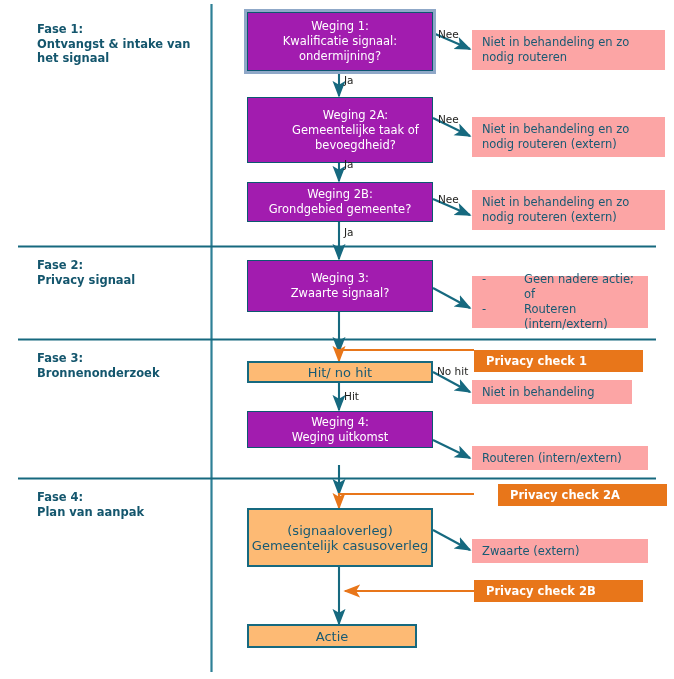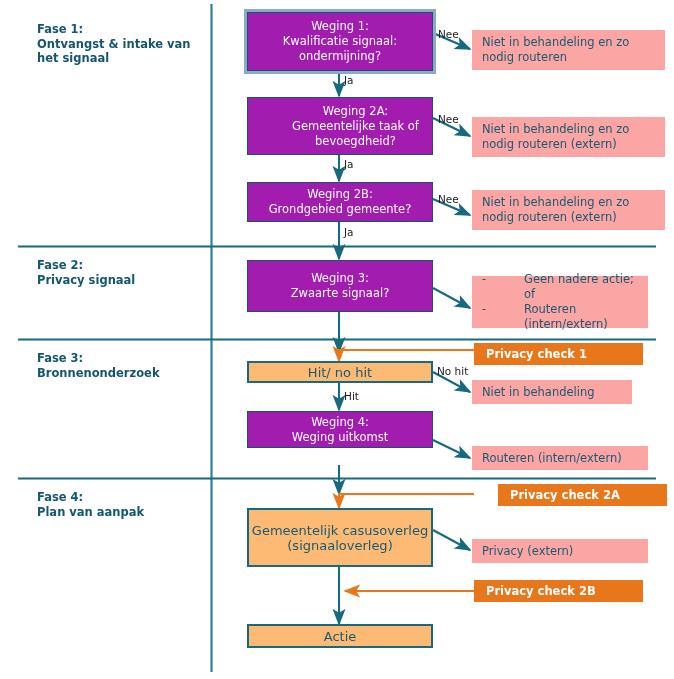--- a/index.html
+++ b/index.html
@@ -134,21 +134,21 @@
   <div class="node box-pale" style="left:472px;top:30px;width:193px;height:40px;">
     <div>
       <span class="ml">Niet in behandeling en zo</span>
       <span class="ml">nodig routeren</span>
     </div>
   </div>
 
   <div class="edge-label" style="left:438px;top:28px;">Nee</div>
   <div class="edge-label" style="left:344px;top:74px;">Ja</div>
 
-  <div class="node box-dark" style="left:247px;top:97px;width:186px;height:58px;padding-left:31px;">
+  <div class="node box-dark" style="left:247px;top:97px;width:186px;height:66px;padding-left:31px;">
     <div>
       <span class="ml">Weging 2A:</span>
       <span class="ml">Gemeentelijke taak of</span>
       <span class="ml">bevoegdheid?</span>
     </div>
   </div>
 
   <div class="node box-pale" style="left:472px;top:117px;width:193px;height:40px;">
     <div>
       <span class="ml">Niet in behandeling en zo</span>
@@ -193,21 +193,21 @@
         <span class="dash">-</span>
         <span class="txt">Routeren</span>
       </div>
       <div class="li">
         <span class="dash"></span>
         <span class="txt">(intern/extern)</span>
       </div>
     </div>
   </div>
 
-  <div class="node box-orange" style="left:474px;top:343px;width:169px;height:22px;align-items:center;">
+  <div class="node box-orange" style="left:474px;top:350px;width:169px;height:22px;align-items:center;">
     <span>Privacy check 1</span>
   </div>
 
   <div class="node box-white" style="left:247px;top:361px;width:186px;height:22px;">
     <span>Hit/ no hit</span>
   </div>
 
   <div class="edge-label" style="left:437px;top:365px;">No hit</div>
   <div class="edge-label" style="left:344px;top:390px;">Hit</div>
 
@@ -225,30 +225,30 @@
   <div class="node box-pale" style="left:472px;top:446px;width:176px;height:24px;">
     <span>Routeren (intern/extern)</span>
   </div>
 
   <div class="node box-orange" style="left:498px;top:484px;width:169px;height:22px;">
     <span>Privacy check 2A</span>
   </div>
 
   <div class="node box-white" style="left:247px;top:508px;width:186px;height:59px;">
     <div>
+      <span class="ml">(signaaloverleg)</span>
       <span class="ml">Gemeentelijk casusoverleg</span>
-      <span class="ml">(signaaloverleg)</span>
     </div>
   </div>
 
   <div class="node box-pale" style="left:472px;top:539px;width:176px;height:24px;">
-    <span>Privacy (extern)</span>
+    <span>Zwaarte (extern)</span>
   </div>
 
   <div class="node box-orange" style="left:474px;top:580px;width:169px;height:22px;">
     <span>Privacy check 2B</span>
   </div>
 
-  <div class="node box-white" style="left:247px;top:624px;width:186px;height:24px;">
+  <div class="node box-white" style="left:247px;top:624px;width:170px;height:24px;">
     <span>Actie</span>
   </div>
 
 </div>
 
 </body></html>

